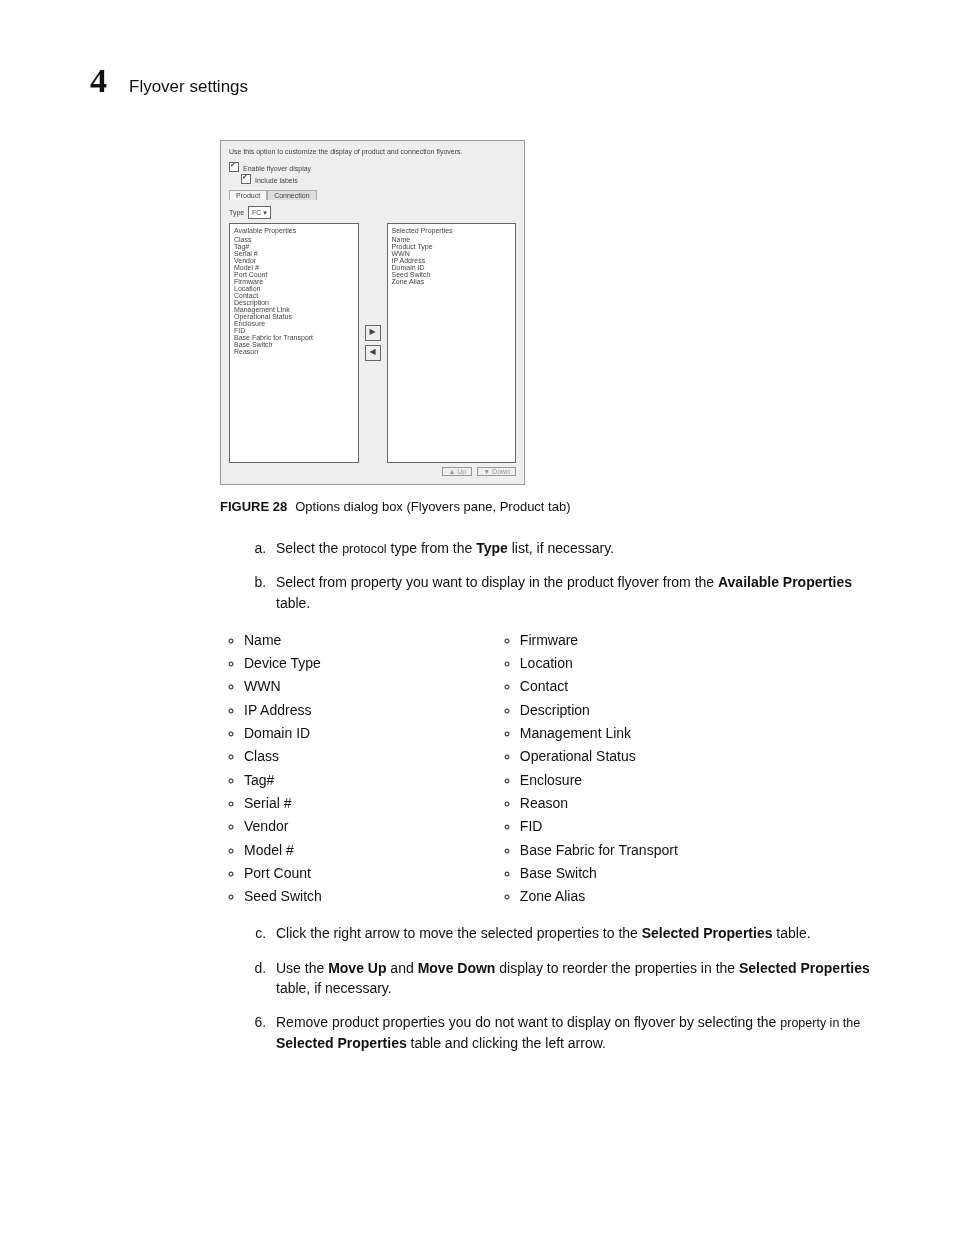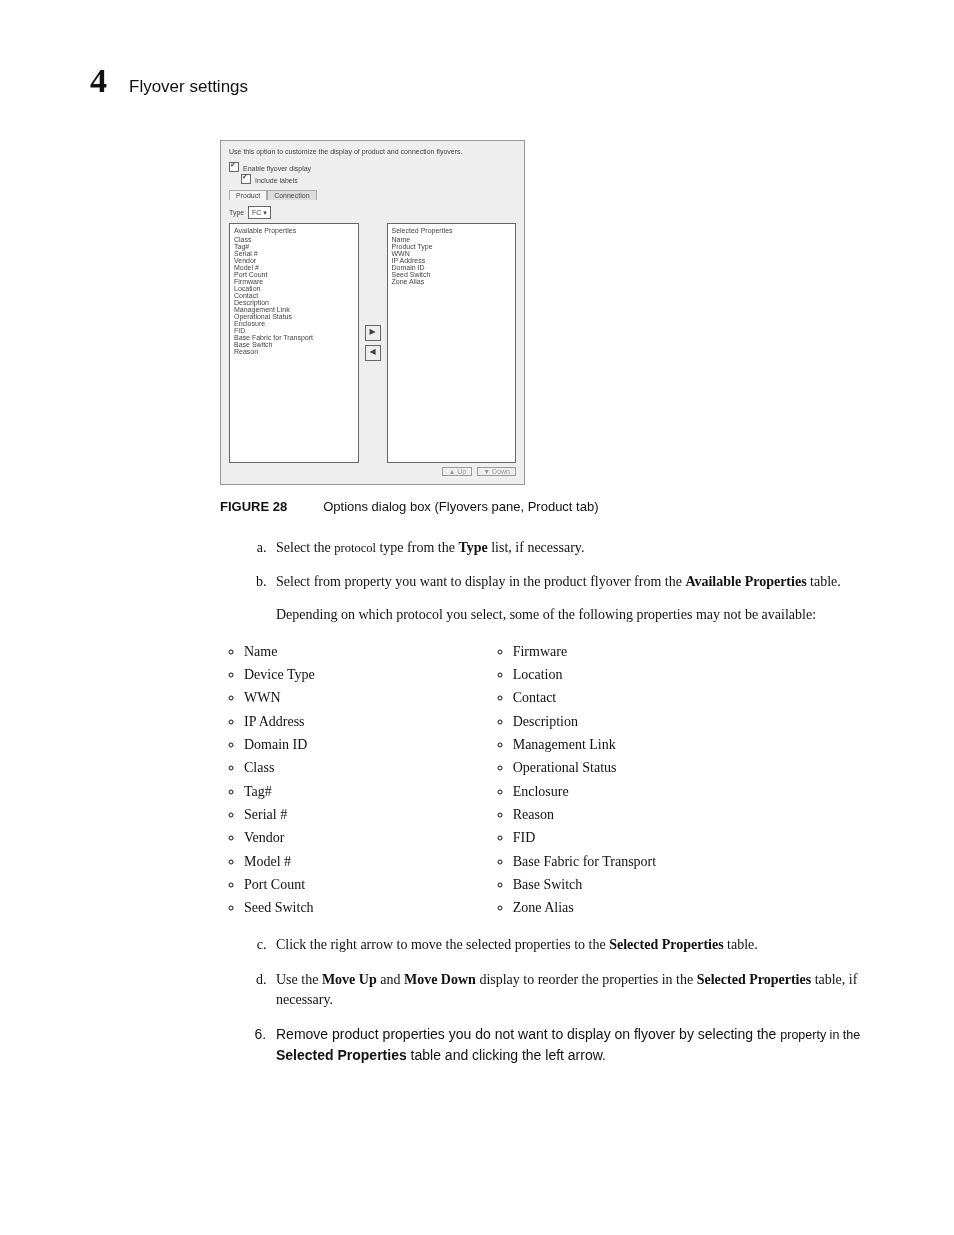--- a/index.html
+++ b/index.html
@@ -16,24 +16,24 @@
   .shot .tab.active{background:#f5f5f5;}
   .shot .typerow{margin:6px 0 4px;}
   .shot .sel{display:inline-block;border:1px solid #666;background:#fff;padding:0 3px;height:11px;line-height:11px;font-size:7px;}
   .shot .cols{display:flex;gap:6px;}
   .shot .colbox{background:#fff;border:1px solid #666;flex:1;height:240px;padding:3px 4px;box-sizing:border-box;}
   .shot .mid{width:16px;display:flex;flex-direction:column;gap:4px;justify-content:center;align-items:center;}
   .shot .arrbtn{width:14px;height:14px;border:1px solid #666;background:#eee;font-size:8px;line-height:12px;text-align:center;}
   .shot .btmbtns{margin-top:4px;text-align:right;}
   .shot .upd{display:inline-block;border:1px solid #999;background:#eee;color:#999;font-size:7px;padding:0 5px;margin-left:3px;}
   .figcap{margin:14px 0 24px 130px;font-size:13px;}
-  .figcap .fl{font-weight:bold;margin-right:36px;}
+  .figcap .fl{font-weight:bold;margin-right:8px;}
   .body{margin-left:180px;font-size:14px;line-height:1.45;}
   ol.alpha{list-style:lower-alpha;padding-left:0;margin:0;}
-  ol.alpha > li{margin:0 0 14px 0;padding-left:6px;font-family:Liberation Serif, serif;}
+  ol.alpha > li{margin:0 0 14px 0;padding-left:6px;}
   .sub{margin:12px 0 0 0;}
   .bullets{display:flex;gap:60px;margin:6px 0 14px;}
   .bullets ul{margin:0;padding-left:18px;}
   .bullets li{margin:3px 0;font-size:14px;}
   ol.num{list-style:decimal;margin:4px 0 0 -28px;padding-left:28px;}
   ol.num > li{padding-left:6px;}
   .b{font-weight:bold;}
   .sm{font-size:12.5px;}
 </style>
 </head>
@@ -107,21 +107,20 @@
     <span class="fl">FIGURE 28</span><span>Options dialog box (Flyovers pane, Product tab)</span>
   </div>
 
   <div class="body">
     <ol class="alpha">
       <li>
         <span>Select the </span><span class="sm">protocol</span><span> type from the </span><span class="b">Type</span><span> list, if necessary.</span>
       </li>
       <li>
         <span>Select from property you want to display in the product flyover from the </span><span class="b">Available Properties</span><span> table.</span>
-        <div class="sub">Depending on which protocol you select, some of the following properties may not be available:</div>
         <div class="bullets" style="margin-left:-50px;margin-top:14px">
           <ul>
             <li>Name</li>
             <li>Device Type</li>
             <li>WWN</li>
             <li>IP Address</li>
             <li>Domain ID</li>
             <li>Class</li>
             <li>Tag#</li>
             <li>Serial #</li>

